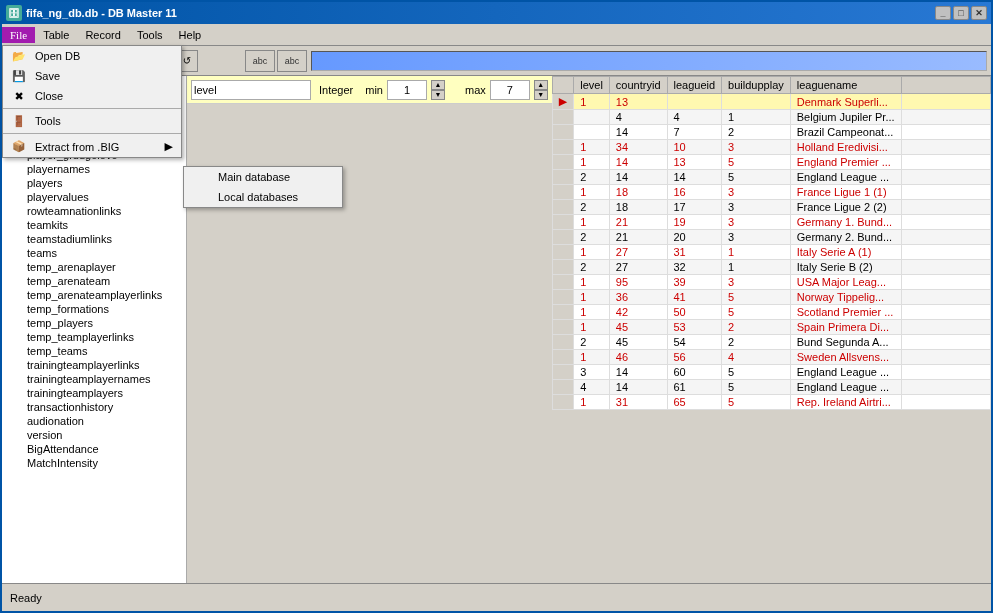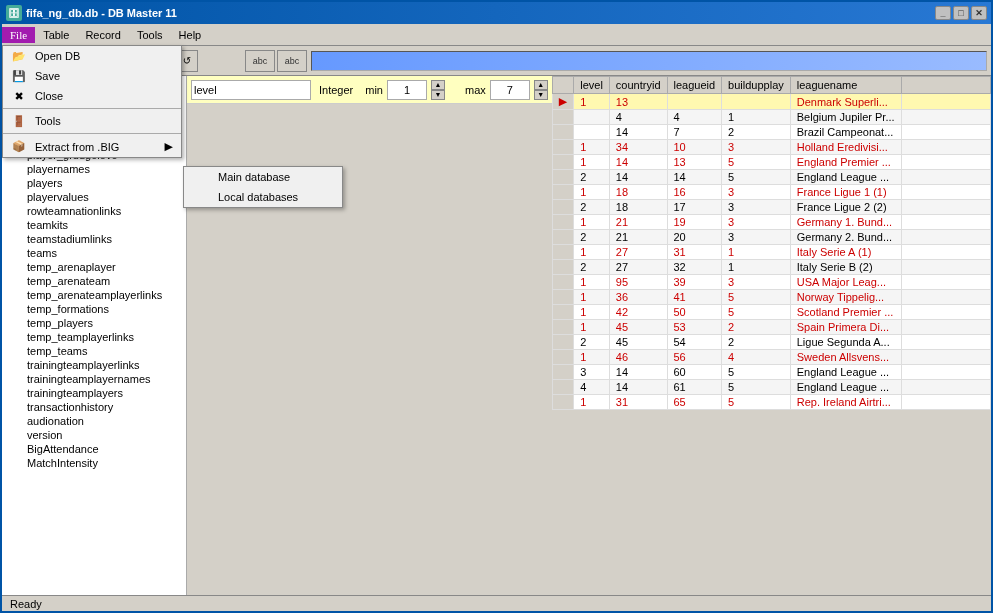--- a/index.html
+++ b/index.html
@@ -58,21 +58,21 @@
     table { border-collapse: collapse; width: 100%; font-size: 11px; }
     thead th { background: #d4d0c8; border: 1px solid #aaa; padding: 2px 6px; text-align: left; font-weight: normal; position: sticky; top: 0; z-index: 2; }
     tbody td { border: 1px solid #ddd; padding: 1px 6px; white-space: nowrap; }
     tbody tr:nth-child(even) { background: #f5f5f5; }
     tbody tr:nth-child(odd) { background: #ffffff; }
     tbody tr.highlighted td { color: #cc0000; }
     tbody tr.current { background: #fff8b0; }
     td.row-indicator { width: 16px; background: #d4d0c8; text-align: center; }
 
     
-    .status-bar { background: #d4d0c8; border-top: 1px solid #888; height: 16px; display: flex; align-items: center; padding: 0 8px; font-size: 11px; }
+    .status-bar { background: #d4d0c8; border-top: 1px solid #888; height: 28px; display: flex; align-items: center; padding: 0 8px; font-size: 11px; }
 
     
     .sidebar::-webkit-scrollbar, .table-container::-webkit-scrollbar { width: 16px; }
     .sidebar::-webkit-scrollbar-track, .table-container::-webkit-scrollbar-track { background: #d4d0c8; }
     .sidebar::-webkit-scrollbar-thumb, .table-container::-webkit-scrollbar-thumb { background: #a0a0a0; border: 1px solid #888; }
   </style>
 </head>
 <body>
 
 <div class="window">
@@ -359,21 +359,21 @@
                 <td>2</td>
                 <td>Spain Primera Di...</td>
                 <td></td>
               </tr>
               <tr>
                 <td class="row-indicator"></td>
                 <td>2</td>
                 <td>45</td>
                 <td>54</td>
                 <td>2</td>
-                <td>Ligue Segunda A...</td>
+                <td>Bund Segunda A...</td>
                 <td></td>
               </tr>
               <tr class="highlighted">
                 <td class="row-indicator"></td>
                 <td>1</td>
                 <td>46</td>
                 <td>56</td>
                 <td>4</td>
                 <td>Sweden Allsvens...</td>
                 <td></td>

